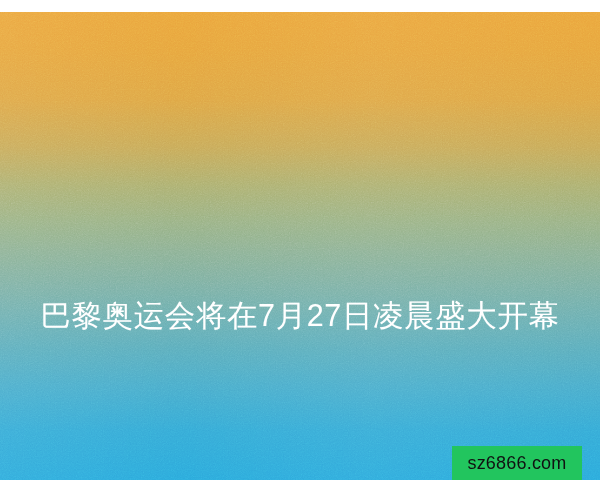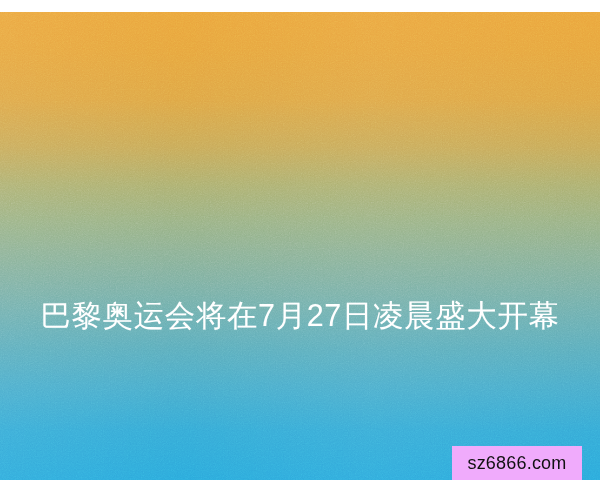--- a/index.html
+++ b/index.html
@@ -83,21 +83,21 @@
   #headline .hl-line {
     display: block;
   }
 
   #watermark-badge {
     position: absolute;
     left: 452px;
     top: 434px;
     width: 130px;
     height: 34px;
-    background: #f0abfc;
+    background: #22c55e;
     display: flex;
     align-items: center;
     justify-content: center;
   }
   #watermark-badge .wm-text {
     color: #111111;
     font-size: 18px;
     line-height: 18px;
     letter-spacing: 0.2px;
     font-weight: 400;

